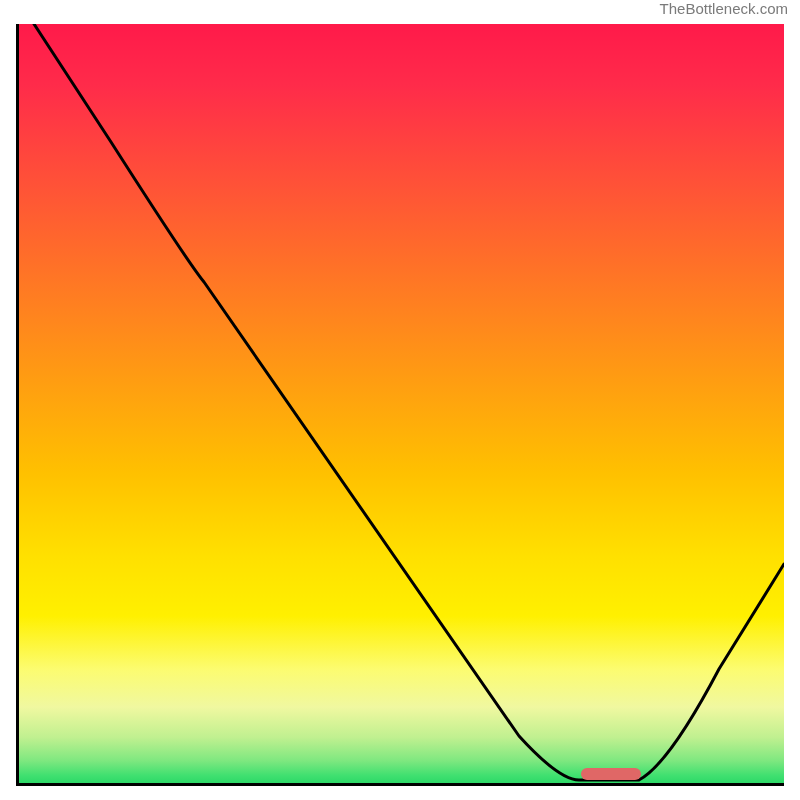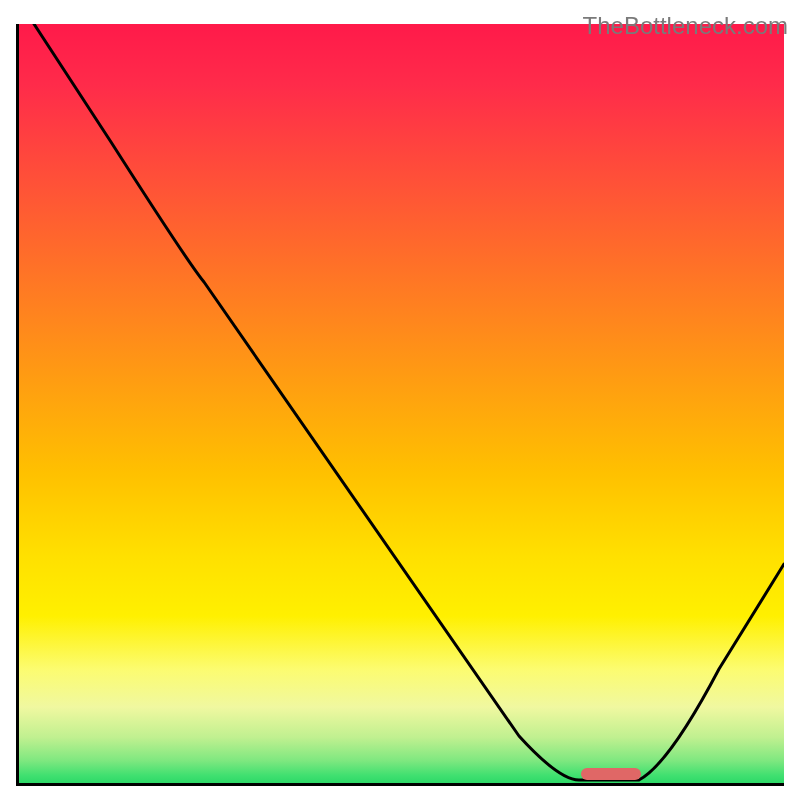--- a/index.html
+++ b/index.html
@@ -6,23 +6,23 @@
     margin: 0;
     padding: 0;
     width: 800px;
     height: 800px;
     position: relative;
     font-family: Arial, sans-serif;
     background: #fff;
   }
   .watermark {
     position: absolute;
-    top: 12px;
+    top: 0;
     right: 12px;
-    font-size: 24px;
+    font-size: 15px;
     color: #7a7a7a;
     font-weight: normal;
     z-index: 10;
   }
   .chart-area {
     position: absolute;
     left: 16px;
     top: 24px;
     width: 768px;
     height: 762px;

